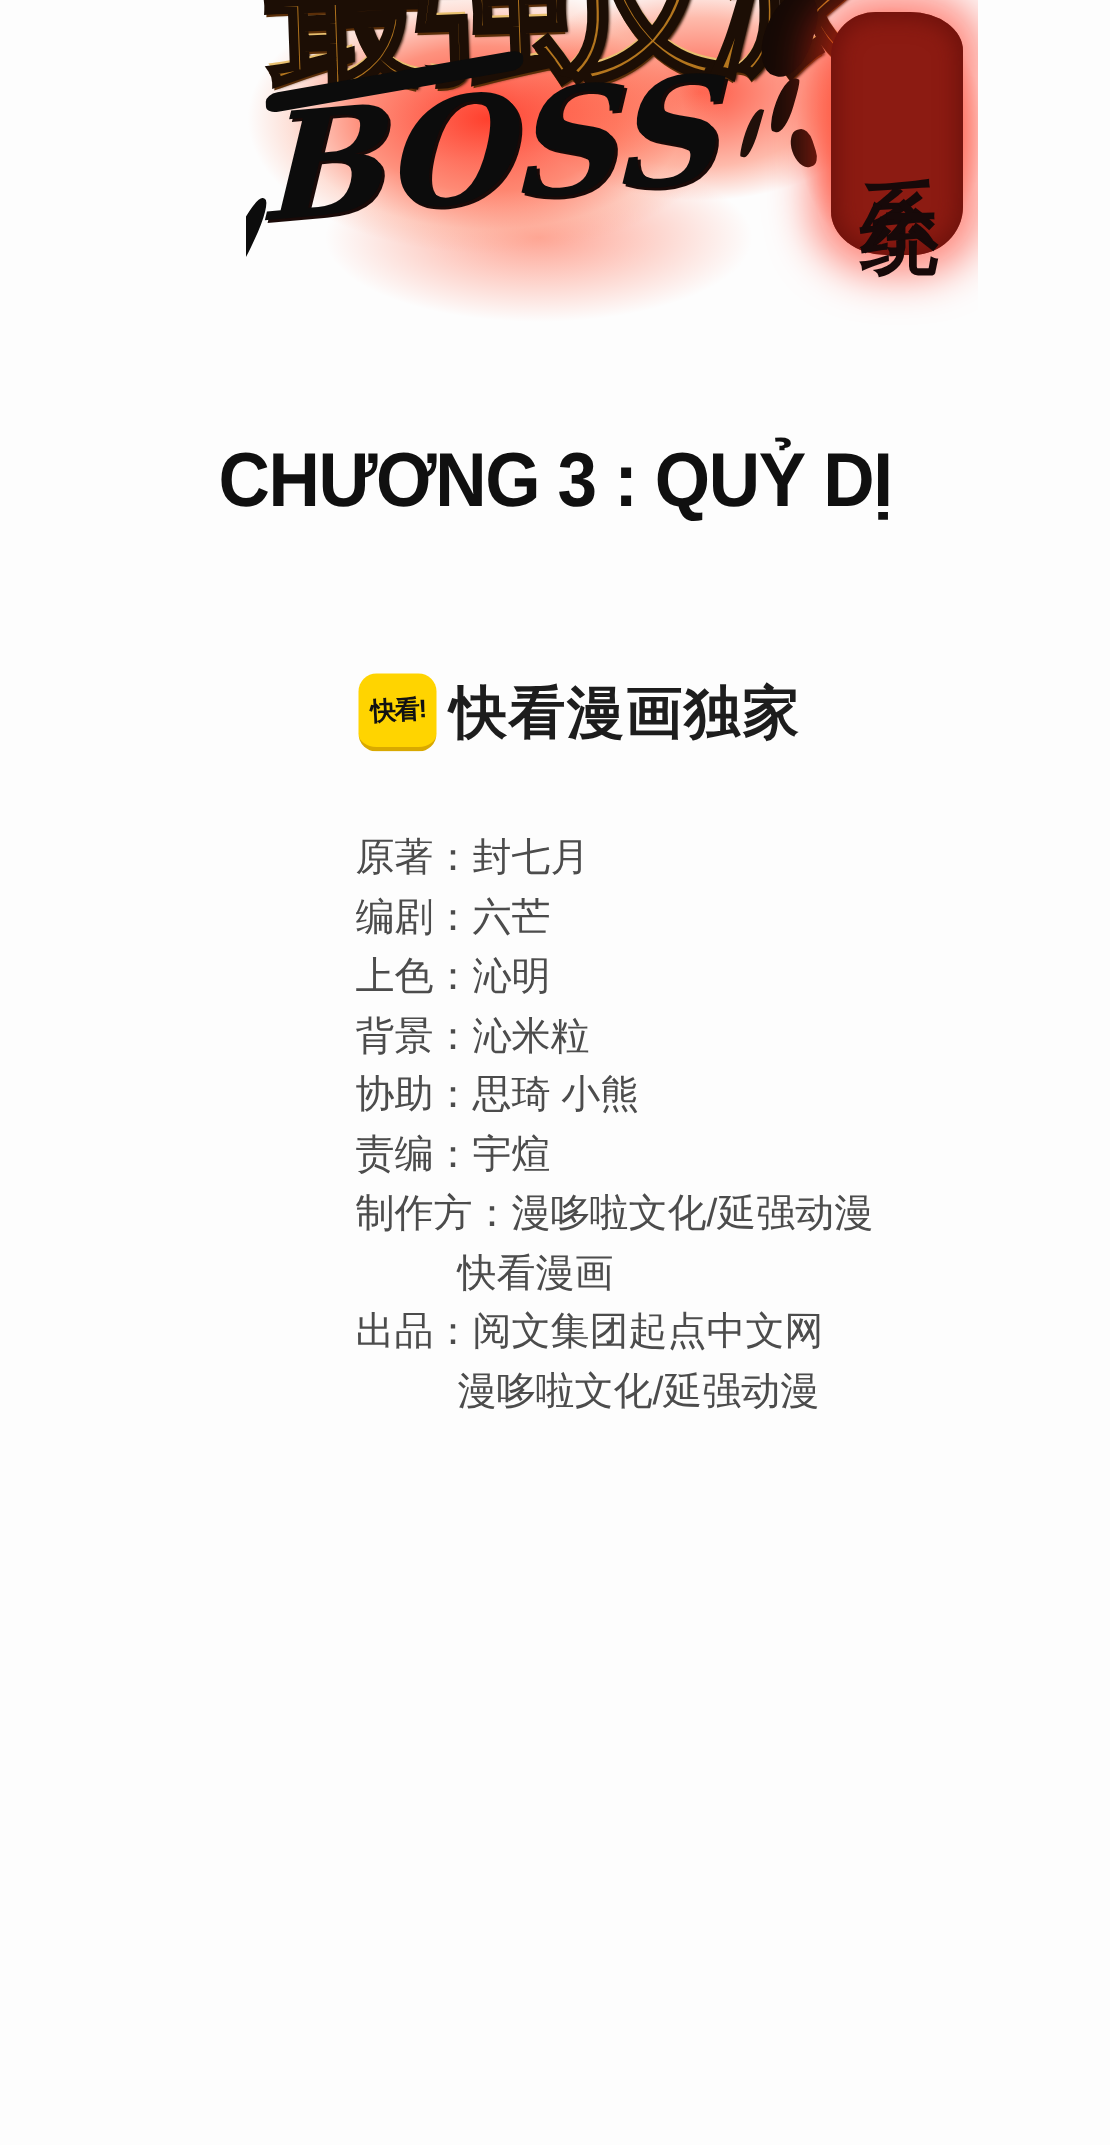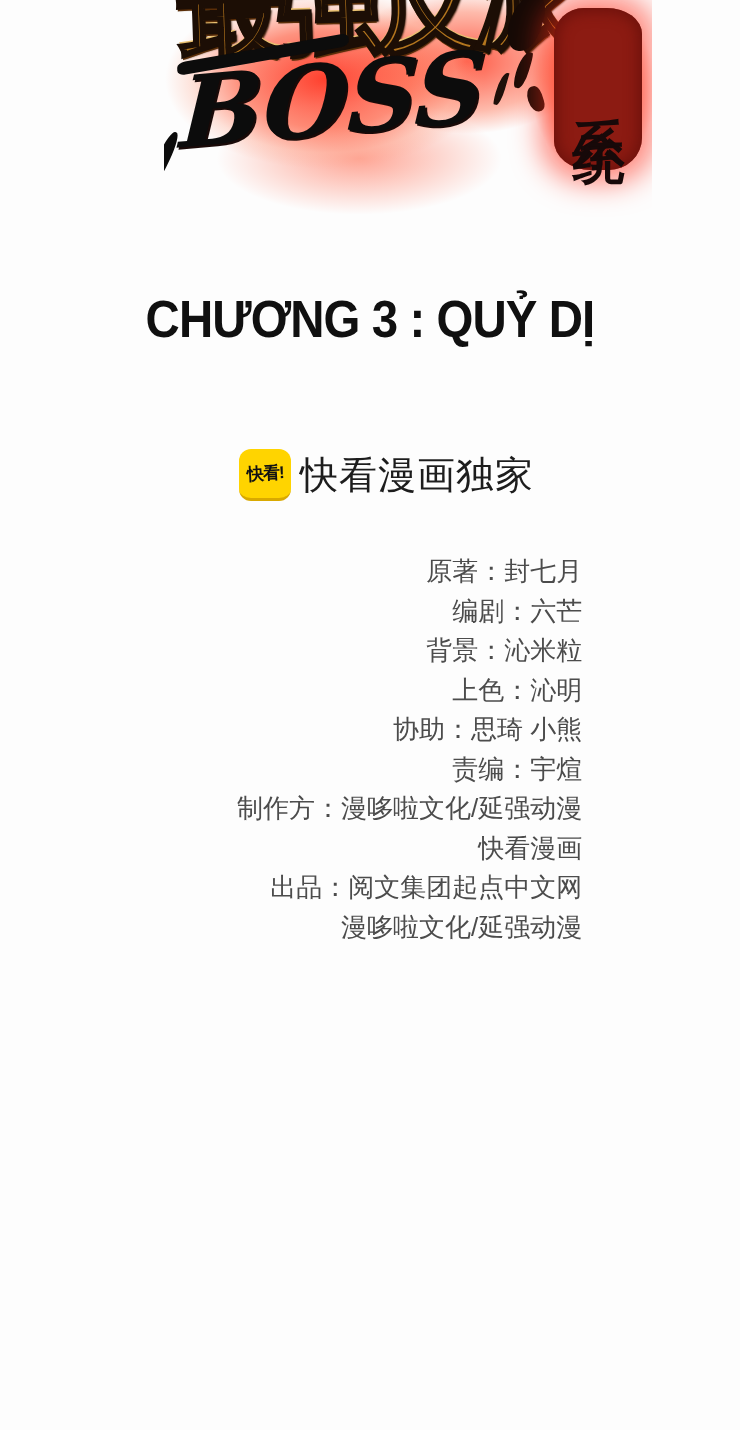--- a/index.html
+++ b/index.html
@@ -122,36 +122,36 @@
     border-bottom:3px solid #d9a900;
     display:flex; align-items:center; justify-content:center;
     flex:0 0 auto;
   }
   .kk-icon span {
     font-weight:900; font-size:17px; color:#121212;
     transform:rotate(-3deg);
     letter-spacing:-1px;
   }
   .kk-label {
-    font-weight:400;
+    font-weight:700;
     font-size:38px;
     letter-spacing:1px;
     color:#1d1d1d;
     white-space:nowrap;
   }
 
   
   .credits {
     position:absolute; left:237px; top:552px;
     font-size:26px;
     line-height:39.5px;
     color:#4c4c4c;
     font-weight:400;
   }
-  .credit-row { display:flex;justify-content:flex-end; }
+  .credit-row { display:flex; }
   .credit-row span { white-space:pre; }
   .credit-row.extra { padding-left:68px; }
 </style>
 </head>
 <body>
 
 <div class="page">
 
   <div class="logo">
     <div class="gold-wrap">
@@ -177,28 +177,28 @@
   <div class="credits">
     <div class="credit-row">
       <span class="credit-label">原著：</span>
         <span class="credit-value">封七月</span>
     </div>
     <div class="credit-row">
       <span class="credit-label">编剧：</span>
         <span class="credit-value">六芒</span>
     </div>
     <div class="credit-row">
+      <span class="credit-label">上色：</span>
+        <span class="credit-value">沁明</span>
+    </div>
+    <div class="credit-row">
       <span class="credit-label">背景：</span>
         <span class="credit-value">沁米粒</span>
     </div>
     <div class="credit-row">
-      <span class="credit-label">上色：</span>
-        <span class="credit-value">沁明</span>
-    </div>
-    <div class="credit-row">
       <span class="credit-label">协助：</span>
         <span class="credit-value">思琦 小熊</span>
     </div>
     <div class="credit-row">
       <span class="credit-label">责编：</span>
         <span class="credit-value">宇煊</span>
     </div>
     <div class="credit-row">
       <span class="credit-label">制作方：</span>
         <span class="credit-value">漫哆啦文化/延强动漫</span>

